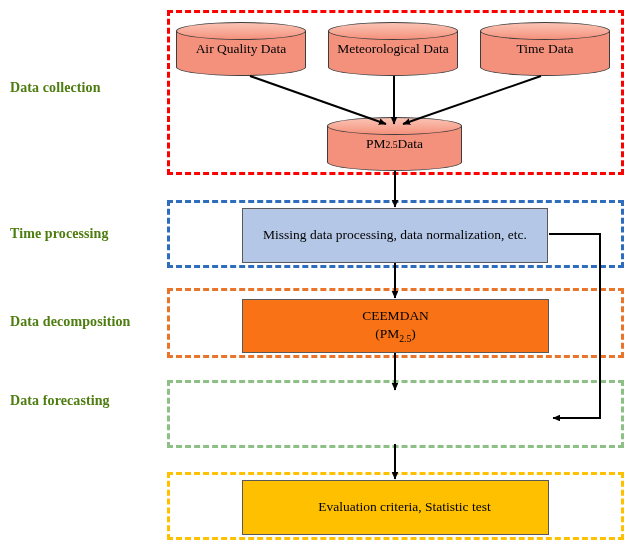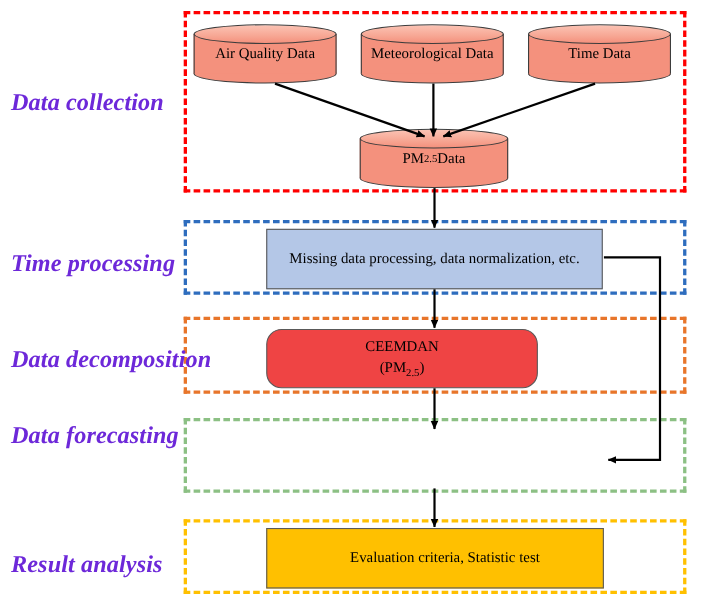--- a/index.html
+++ b/index.html
@@ -17,25 +17,24 @@
     background: #ffffff;
     overflow: hidden;
   }
 
   
   .stage-label {
     position: absolute;
     left: 10px;
     font-family: "Liberation Serif", "DejaVu Serif", serif;
     font-weight: bold;
-    font-size: 22px;
-    color: #6d28d9;
+    font-size: 14px;
+    color: #4d7c0f;
     letter-spacing: 0.1px;
     white-space: nowrap;
-    font-style: italic;
   }
 
   
   .section-box {
     position: absolute;
     left: 167px;
     width: 457px;
     box-sizing: border-box;
     border-style: dashed;
     border-width: 3px;
@@ -132,22 +131,21 @@
 
   <div class="section-box" style="top:10px; height:165px; border-color:#FF0000;"></div>
   <div class="section-box" style="top:200px; height:68px; border-color:#2E6DBE;"></div>
   <div class="section-box" style="top:288px; height:70px; border-color:#E8752A;"></div>
   <div class="section-box" style="top:380px; height:68px; border-color:#8CC084;"></div>
   <div class="section-box" style="top:472px; height:68px; border-color:#FFC000;"></div>
 
   <div class="stage-label" style="top:80px;">Data collection</div>
   <div class="stage-label" style="top:226px;">Time processing</div>
   <div class="stage-label" style="top:314px;">Data decomposition</div>
-  <div class="stage-label" style="top:383px;">Data forecasting</div>
-  <div class="stage-label" style="top:500px;">Result analysis</div>
+  <div class="stage-label" style="top:393px;">Data forecasting</div>
 
   <div class="cylinder" style="left:176px; top:22px; width:130px; height:54px;">
     <div class="cyl-bottom"></div>
     <div class="cyl-body"></div>
     <div class="cyl-top"></div>
     <div class="cyl-text">Air Quality Data</div>
   </div>
 
   <div class="cylinder" style="left:328px; top:22px; width:130px; height:54px;">
     <div class="cyl-bottom"></div>
@@ -167,21 +165,21 @@
     <div class="cyl-bottom"></div>
     <div class="cyl-body"></div>
     <div class="cyl-top"></div>
     <div class="cyl-text">PM<sub>2.5</sub> Data</div>
   </div>
 
   <div class="proc-box" style="left:242px; top:208px; width:306px; height:55px; background:#B4C7E7;">
     <div class="inner">Missing data processing, data normalization, etc.</div>
   </div>
 
-  <div class="proc-box" style="left:242px; top:299px; width:247px; height:54px; background:#ef4444;border-radius:14px;">
+  <div class="proc-box" style="left:242px; top:299px; width:307px; height:54px; background:#f97316;">
     <div class="inner">
       <div>CEEMDAN</div>
       <div>(PM<sub>2.5</sub>)</div>
     </div>
   </div>
 
 
   <div class="proc-box" style="left:242px; top:480px; width:307px; height:55px; background:#FFC000;padding-left:18px;">
     <div class="inner">Evaluation criteria, Statistic test</div>
   </div>

